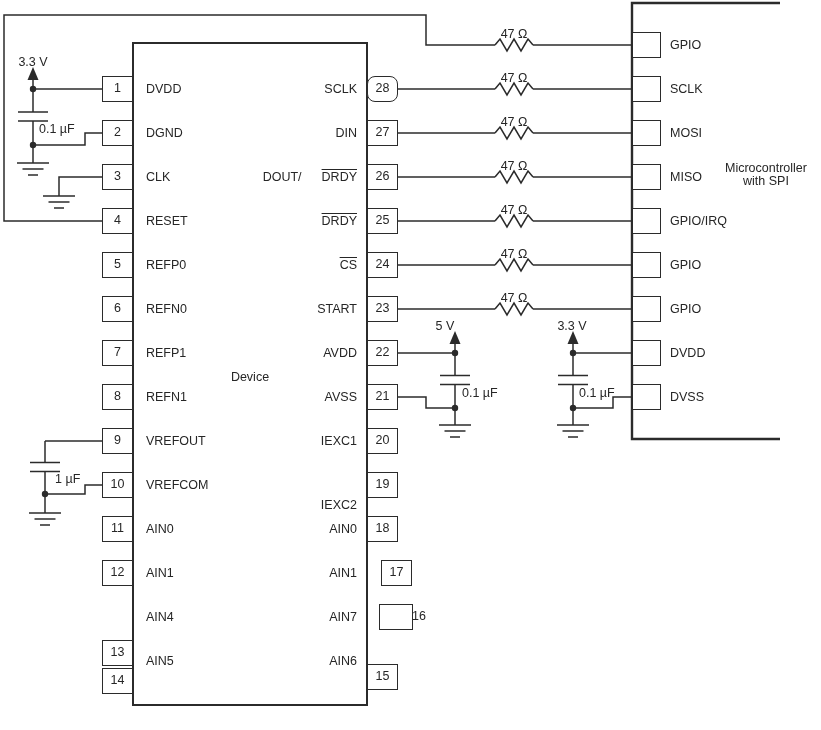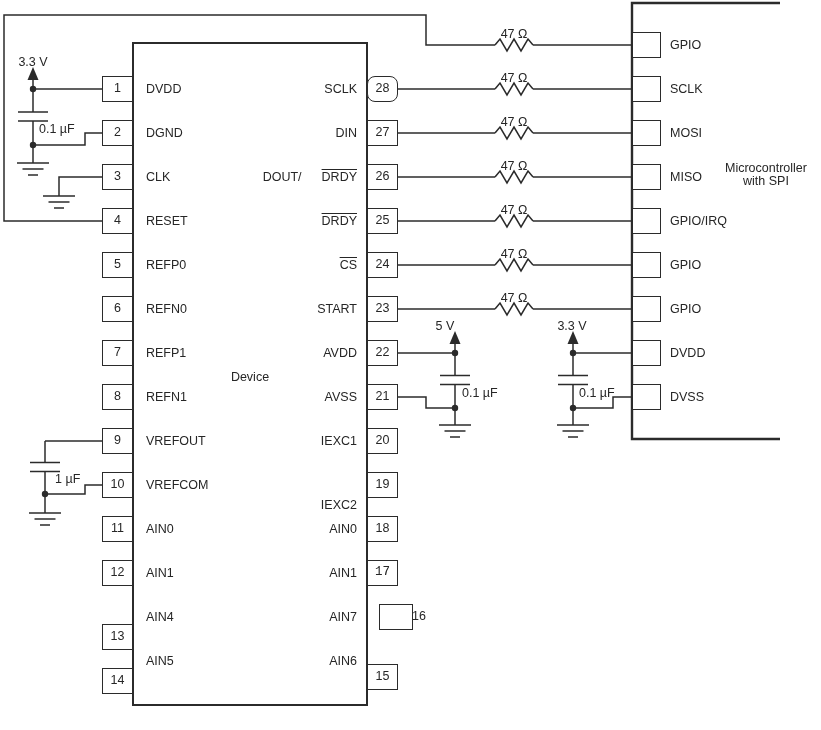--- a/index.html
+++ b/index.html
@@ -155,21 +155,21 @@
       <div class="pin-box" style="left: 102px; top: 384px;">8</div>
       <div class="lbl" style="left: 146px; top: 388px;">REFN1</div>
       <div class="pin-box" style="left: 102px; top: 428px;">9</div>
       <div class="lbl" style="left: 146px; top: 432px;">VREFOUT</div>
       <div class="pin-box" style="left: 102px; top: 472px;">10</div>
       <div class="lbl" style="left: 146px; top: 476px;">VREFCOM</div>
       <div class="pin-box" style="left: 102px; top: 516px;">11</div>
       <div class="lbl" style="left: 146px; top: 520px;">AIN0</div>
       <div class="pin-box" style="left: 102px; top: 560px;">12</div>
       <div class="lbl" style="left: 146px; top: 564px;">AIN1</div>
-      <div class="pin-box" style="left: 102px; top: 624px;">13</div>
+      <div class="pin-box" style="left: 102px; top: 640px;">13</div>
       <div class="lbl" style="left: 146px; top: 608px;">AIN4</div>
       <div class="pin-box" style="left: 102px; top: 648px; margin-top: 20px;">14</div>
       <div class="lbl" style="left: 146px; top: 652px;">AIN5</div>
       <div class="pin-box" style="left: 367px; top: 76px; border-radius: 8px;">28</div>
       <div class="lbl r" style="left: 205px; top: 80px; width: 152px;"><span>SCLK</span></div>
       <div class="pin-box" style="left: 367px; top: 120px;">27</div>
       <div class="lbl r" style="left: 205px; top: 124px; width: 152px;"><span>DIN</span></div>
       <div class="pin-box" style="left: 367px; top: 164px;">26</div>
       <div class="lbl r" style="left: 205px; top: 168px; width: 152px;"><span>DOUT/</span><span class="bar">DRDY</span></div>
       <div class="pin-box" style="left: 367px; top: 208px;">25</div>
@@ -181,21 +181,21 @@
       <div class="pin-box" style="left: 367px; top: 340px;">22</div>
       <div class="lbl r" style="left: 205px; top: 344px; width: 152px;"><span>AVDD</span></div>
       <div class="pin-box" style="left: 367px; top: 384px;">21</div>
       <div class="lbl r" style="left: 205px; top: 388px; width: 152px;"><span>AVSS</span></div>
       <div class="pin-box" style="left: 367px; top: 428px;">20</div>
       <div class="lbl r" style="left: 205px; top: 432px; width: 152px;"><span>IEXC1</span></div>
       <div class="pin-box" style="left: 367px; top: 472px;">19</div>
       <div class="lbl r" style="left: 205px; top: 496px; width: 152px;"><span>IEXC2</span></div>
       <div class="pin-box" style="left: 367px; top: 516px;">18</div>
       <div class="lbl r" style="left: 205px; top: 520px; width: 152px;"><span>AIN0</span></div>
-      <div class="pin-box" style="left: 367px; top: 560px; font-family: Liberation Mono, monospace;">17</div>
+      <div class="pin-box" style="left: 381px; top: 560px;">17</div>
       <div class="lbl r" style="left: 205px; top: 564px; width: 152px;"><span>AIN1</span></div>
       <div class="pin-box" style="left: 379px; top: 604px; padding-left: 32px;">16</div>
       <div class="lbl r" style="left: 205px; top: 608px; width: 152px;"><span>AIN7</span></div>
       <div class="pin-box" style="left: 367px; top: 664px;">15</div>
       <div class="lbl r" style="left: 205px; top: 652px; width: 152px;"><span>AIN6</span></div>
       <div class="pin-box mcu" style="left: 632px; top: 32px;"></div>
       <div class="lbl" style="left: 670px; top: 36px;">GPIO</div>
       <div class="pin-box mcu" style="left: 632px; top: 76px;"></div>
       <div class="lbl" style="left: 670px; top: 80px;">SCLK</div>
       <div class="pin-box mcu" style="left: 632px; top: 120px;"></div>

